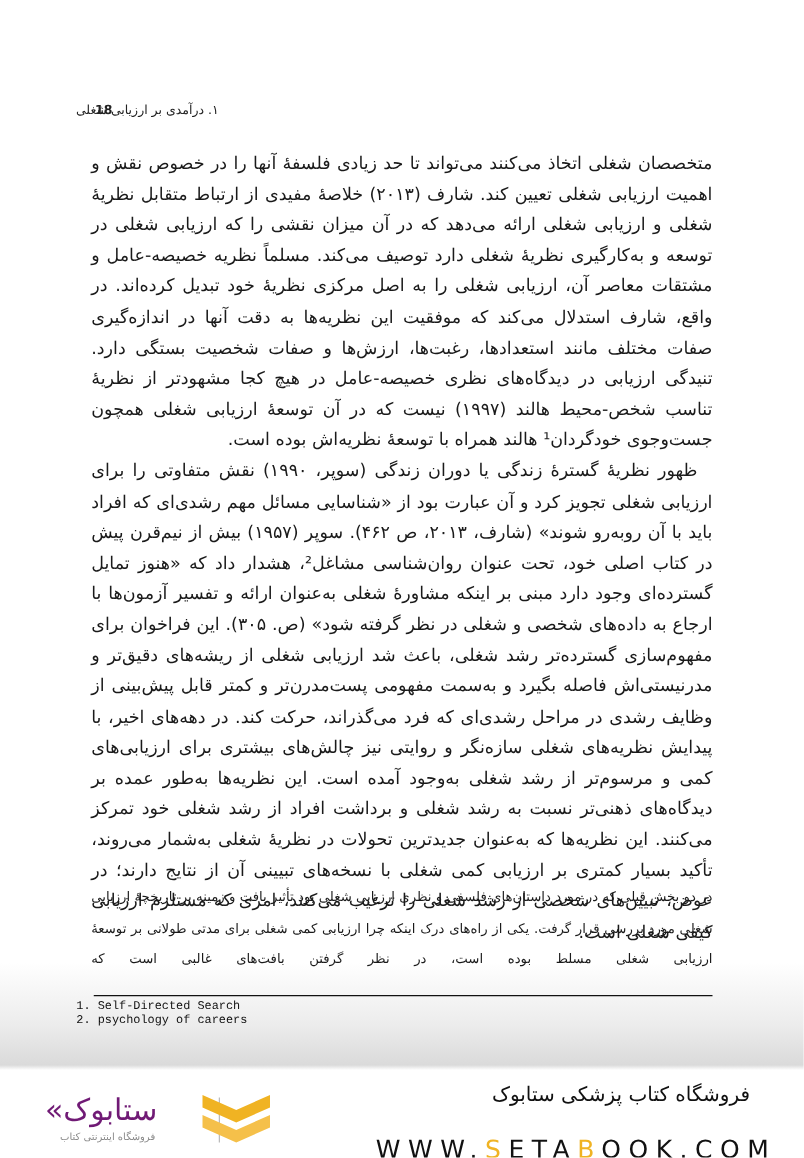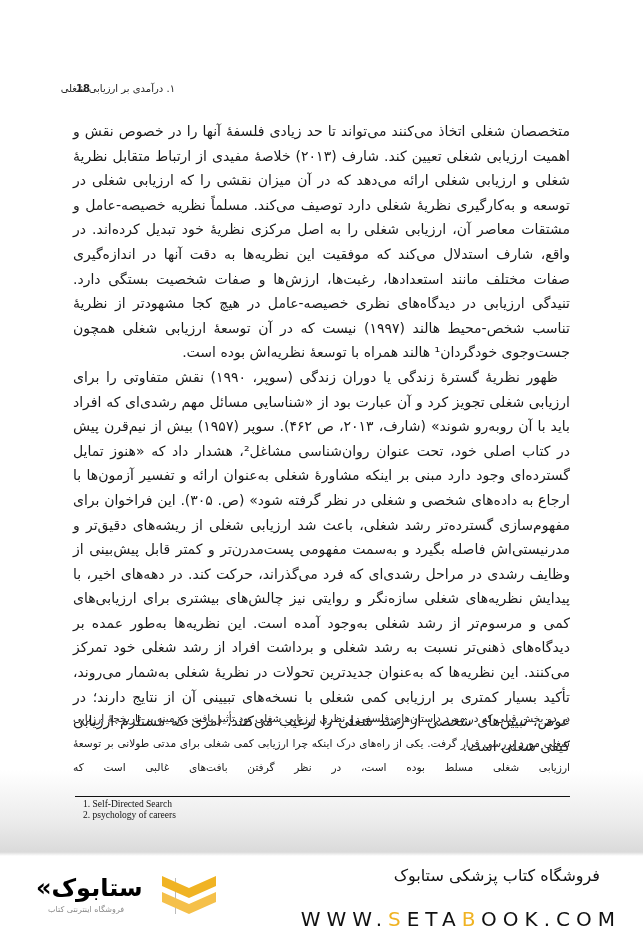--- a/index.html
+++ b/index.html
@@ -33,30 +33,30 @@
   }
   .body-text-2 {
     position: absolute; left: 73px; top: 706px; width: 497px;
     direction: rtl; text-align: justify; text-align-last: justify;
     font-size: 10.6px; line-height: 24.6px; color: #1a1a1a;
   }
   .footnote-rule {
     position: absolute; left: 75px; top: 796px; width: 495px; height: 1px; background: #111;
   }
   .footnotes {
-    position: absolute; left: 83px; top: 799px; direction: ltr;
-    font-family: Liberation Serif, serif; font-size: 9.5px; line-height: 11px; color: #111;
+    position: absolute; left: 61px; top: 799px; direction: ltr;
+    font-family: Liberation Mono, monospace; font-size: 9.5px; line-height: 11px; color: #111;
   }
   .footer {
     position: absolute; left: 0; top: 856px; width: 643px; height: 70px; background: #fff;
   }
   .logo-chevron { position: absolute; left: 160px; top: 872px; }
   .logo-sep { position: absolute; left: 175px; top: 878px; width: 1px; height: 36px; background: #bbb; }
   .logo-text-fa {
-    position: absolute; left: 36px; top: 874px; font-size: 24px; font-weight: bold; color: #000000;
+    position: absolute; left: 36px; top: 874px; font-size: 24px; font-weight: normal; color: #701a75;
     letter-spacing: -1px; direction: ltr;
   }
   .logo-sub {
     position: absolute; left: 48px; top: 905px; font-size: 8px; color: #8a8a8a; direction: rtl;
   }
   .store-name {
     position: absolute; right: 43px; top: 866px; direction: rtl; font-size: 16px; color: #111;
   }
   .store-url {
     position: absolute; right: 22px; top: 907px; font-size: 20px; letter-spacing: 6px; color: #111;

